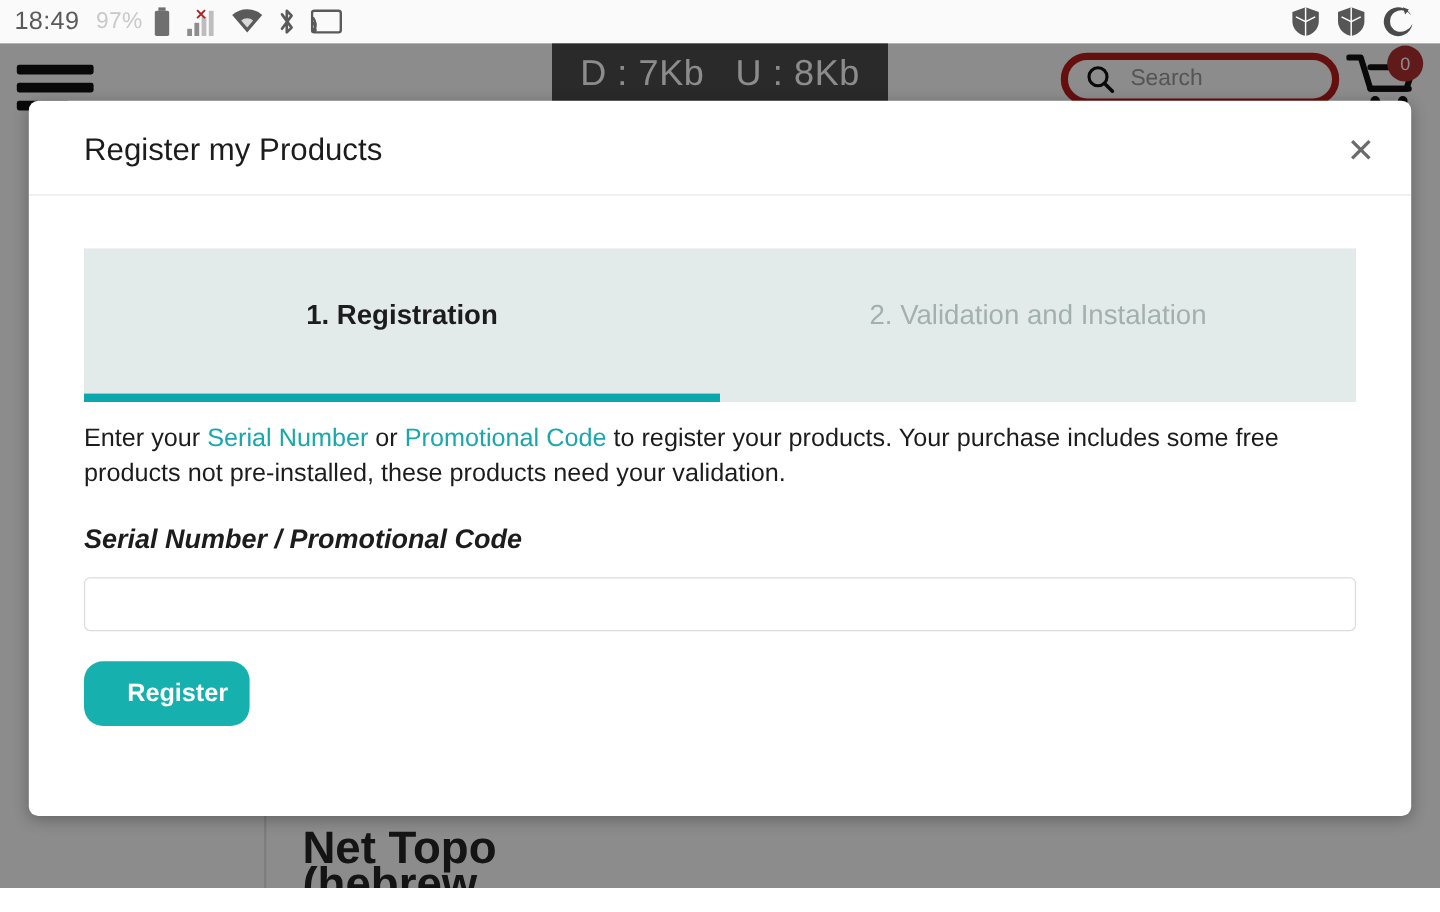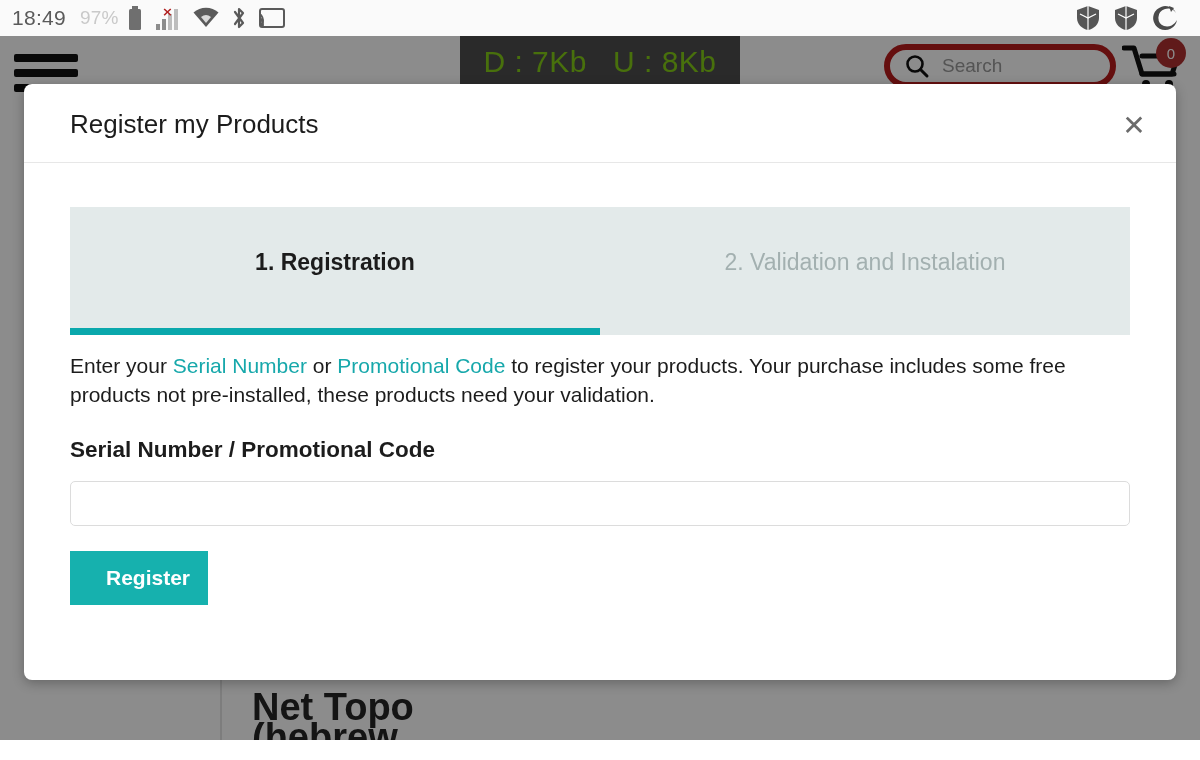--- a/index.html
+++ b/index.html
@@ -124,21 +124,21 @@
     left: 460px; top: 0px;
     width: 280px; height: 52px;
     background: #4d4d4d;
     display: flex;
     align-items: center;
     justify-content: center;
     gap: 26px;
     z-index: 5;
   }
   .netspeed span {
-    color: #84cc16;
+    color: #ffffff;
     font-size: 30px;
     font-family: "Liberation Sans", sans-serif;
     letter-spacing: 0.5px;
     text-align: center;
   }
 
   .page-body {
     position: relative;
     height: 664px;
   }
@@ -254,20 +254,21 @@
   .intro a {
     color: #17a8ab;
     text-decoration: none;
   }
 
   .field-label {
     margin-top: 28px;
     font-size: 22.5px;
     font-weight: bold;
     color: #1c1c1c;
+    font-style: italic;
   }
 
   .field-input {
     margin-top: 18px;
     width: 1060px;
     height: 45px;
     border: 1px solid #dcdcdc;
     border-radius: 5px;
     font-family: "Liberation Sans", sans-serif;
     font-size: 19px;
@@ -276,21 +277,21 @@
     outline: none;
     background: #ffffff;
   }
 
   .btn-register {
     margin-top: 25px;
     width: 138px;
     height: 54px;
     background: #16b1ae;
     border: none;
-    border-radius: 0;
+    border-radius: 16px;
     color: #ffffff;
     font-family: "Liberation Sans", sans-serif;
     font-size: 21px;
     font-weight: bold;
     cursor: pointer;
     padding-left: 18px;
   }
 
   
   .nav-strip {

